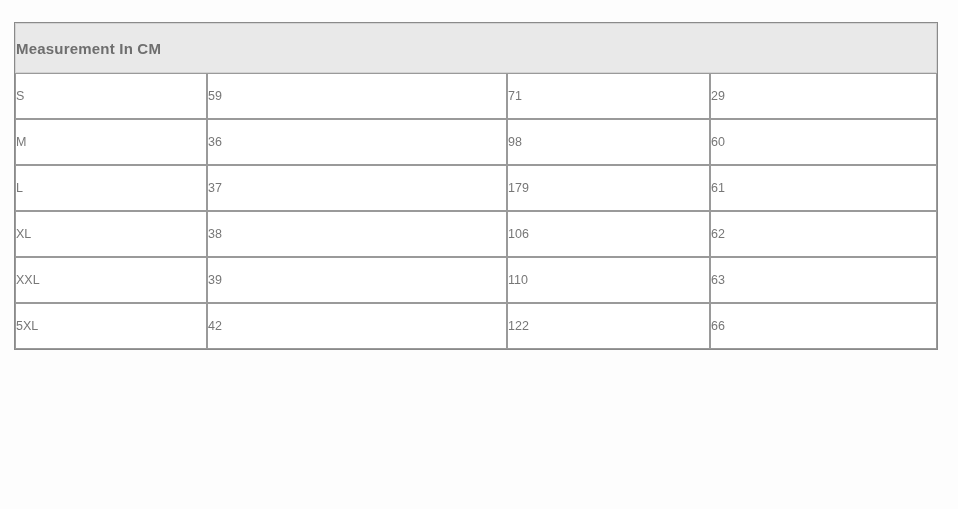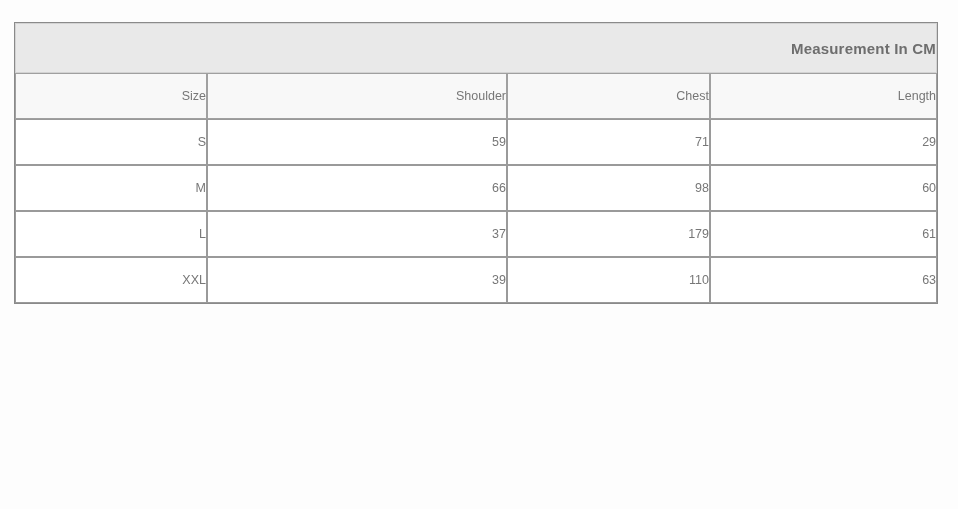--- a/index.html
+++ b/index.html
@@ -25,21 +25,21 @@
     width: 922px;
     border-collapse: separate;
     border-spacing: 0;
     table-layout: fixed;
     border: 1px solid #8a8a8a;
     background: #ffffff;
   }
 
   table.size-chart td {
     border: 1px solid #9a9a9a;
-    text-align: right;
+    text-align: left;
     vertical-align: middle;
     color: #777777;
     font-size: 12.5px;
     font-weight: normal;
     padding: 0;
     background: #ffffff;
   }
 
   
   tr.title-row td {
@@ -81,46 +81,52 @@
     <colgroup>
       <col class="col-size">
       <col class="col-shoulder">
       <col class="col-chest">
       <col class="col-length">
     </colgroup>
     <tbody>
       <tr class="title-row">
         <td colspan="4">Measurement In CM</td>
       </tr>
-      <tr class="header-row">
-        <td>Size</td>
-        <td>Shoulder</td>
-        <td>Chest</td>
-        <td>Length</td>
-      </tr>
 
       <tr class="data-row">
         <td>S</td>
         <td>59</td>
         <td>71</td>
         <td>29</td>
       </tr>
       <tr class="data-row">
         <td>M</td>
-        <td>66</td>
+        <td>36</td>
         <td>98</td>
         <td>60</td>
       </tr>
       <tr class="data-row">
         <td>L</td>
         <td>37</td>
         <td>179</td>
         <td>61</td>
       </tr>
       <tr class="data-row">
+        <td>XL</td>
+        <td>38</td>
+        <td>106</td>
+        <td>62</td>
+      </tr>
+      <tr class="data-row">
         <td>XXL</td>
         <td>39</td>
         <td>110</td>
         <td>63</td>
+      </tr>
+      <tr class="data-row">
+        <td>5XL</td>
+        <td>42</td>
+        <td>122</td>
+        <td>66</td>
       </tr>
     </tbody>
   </table>
 </div>
 
 </body></html>

